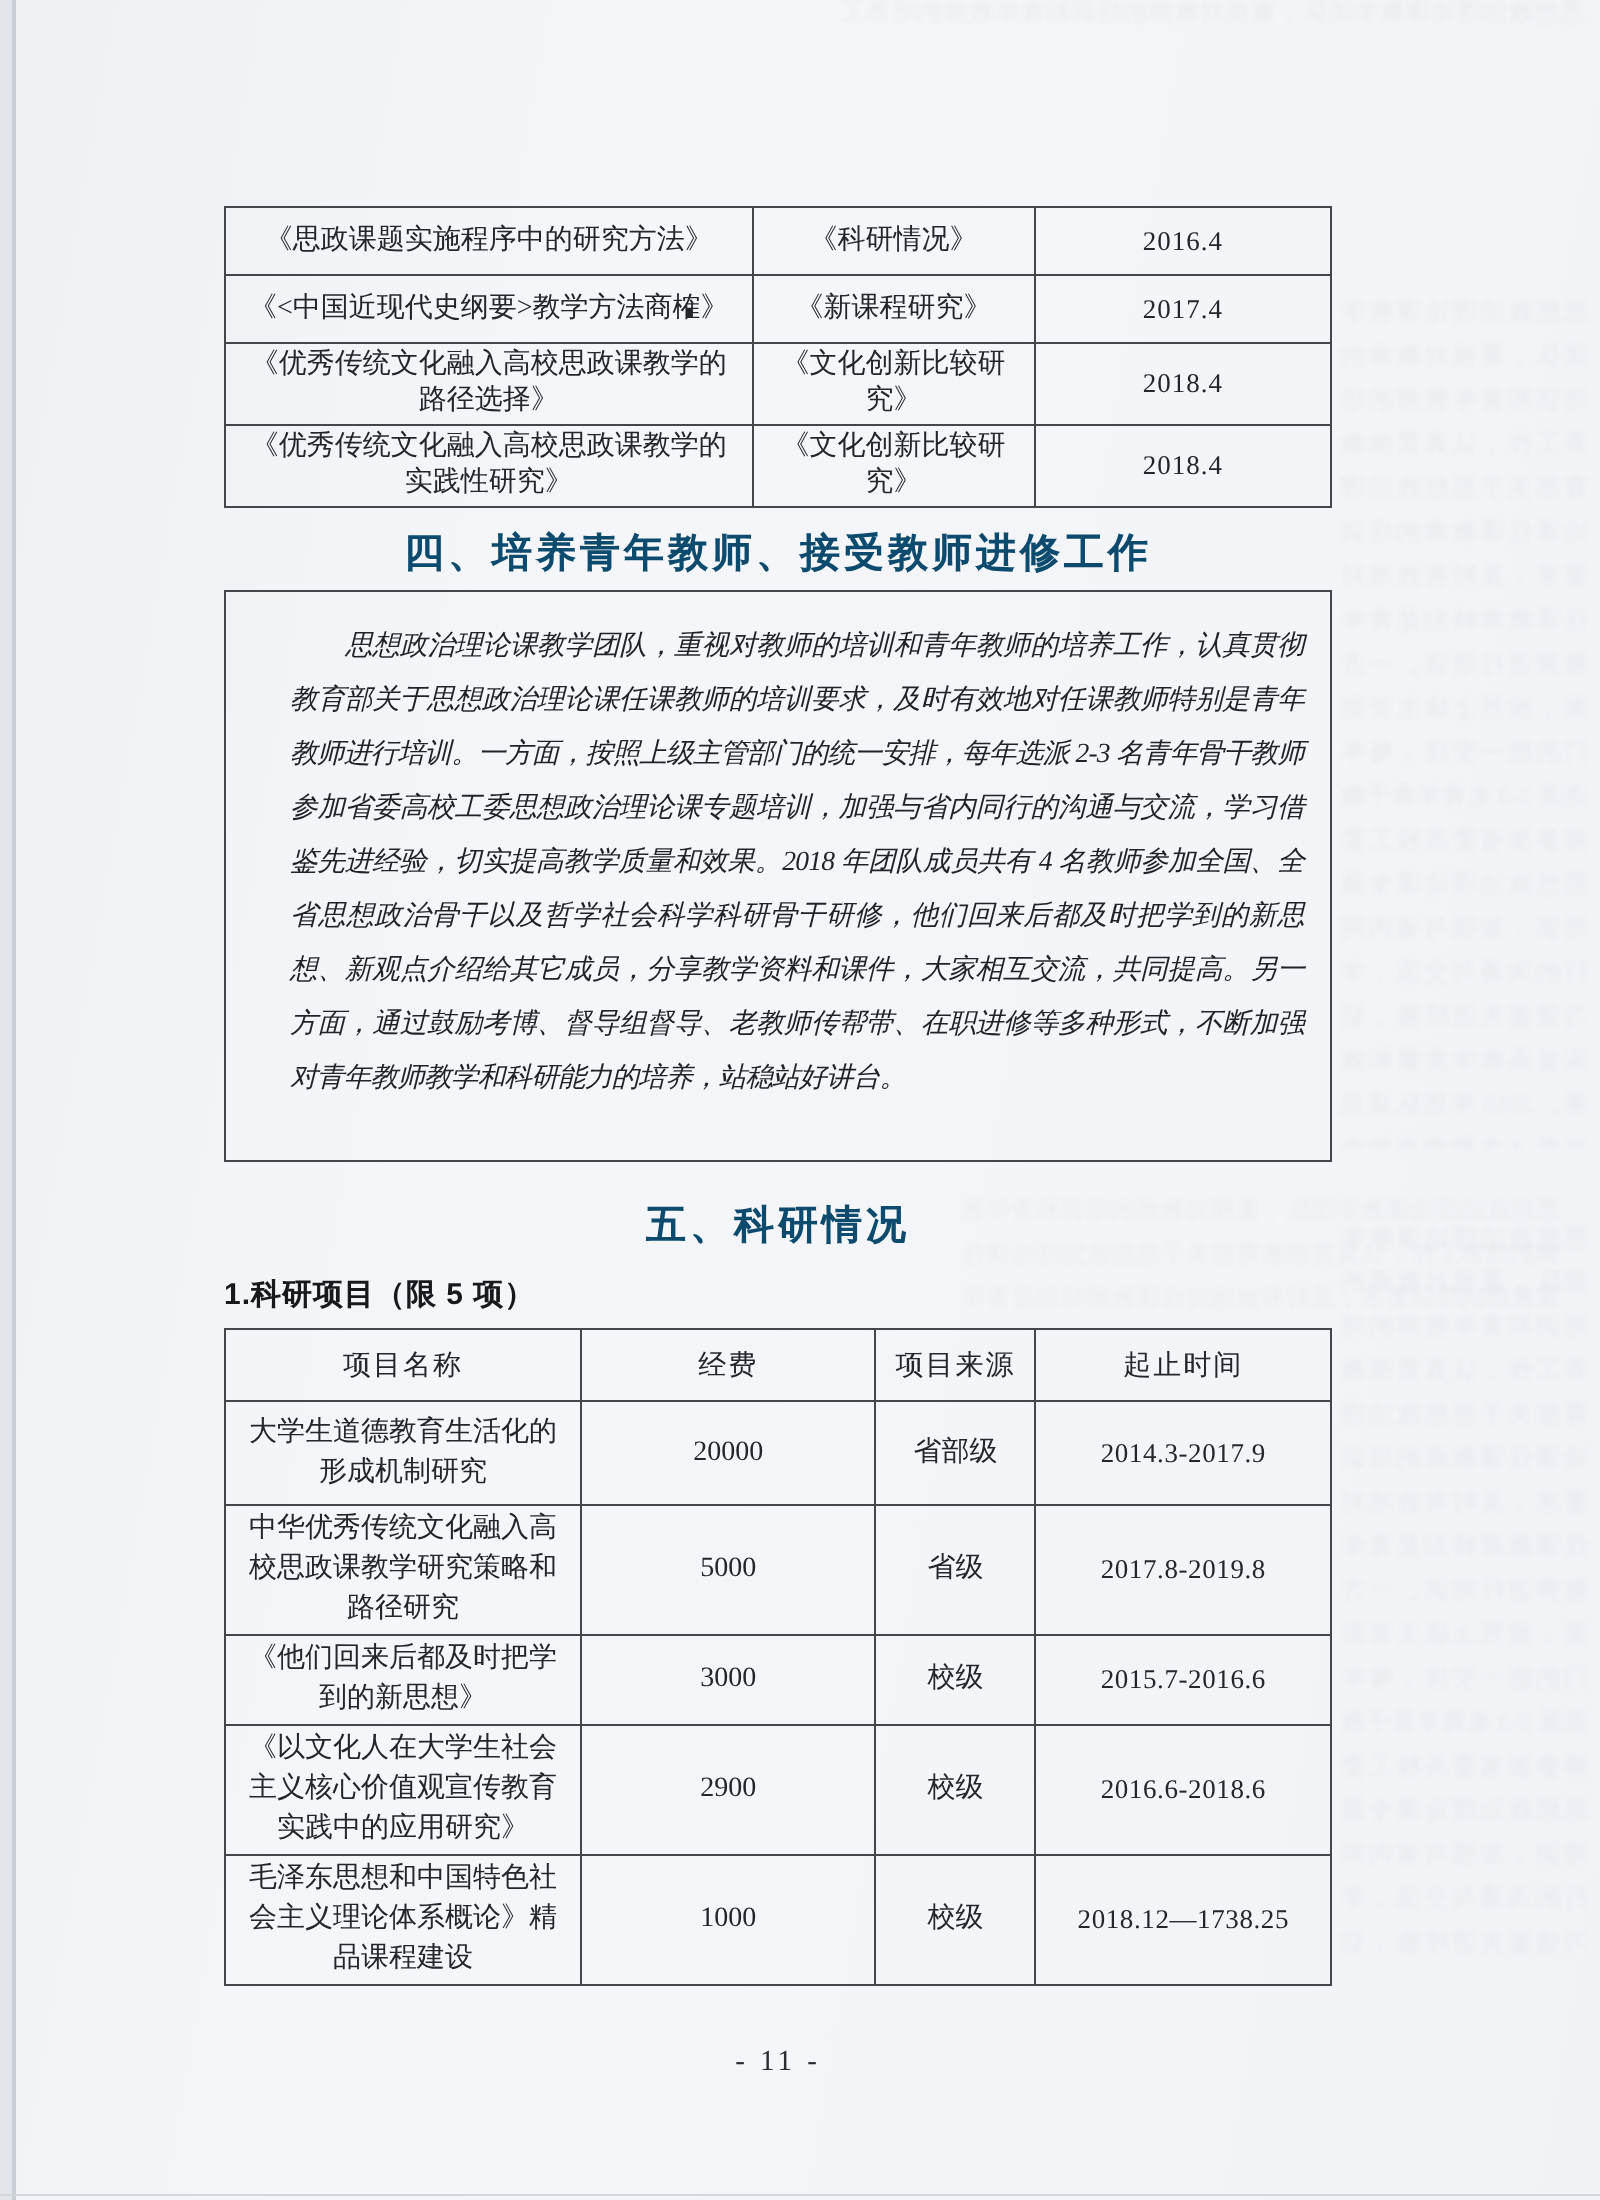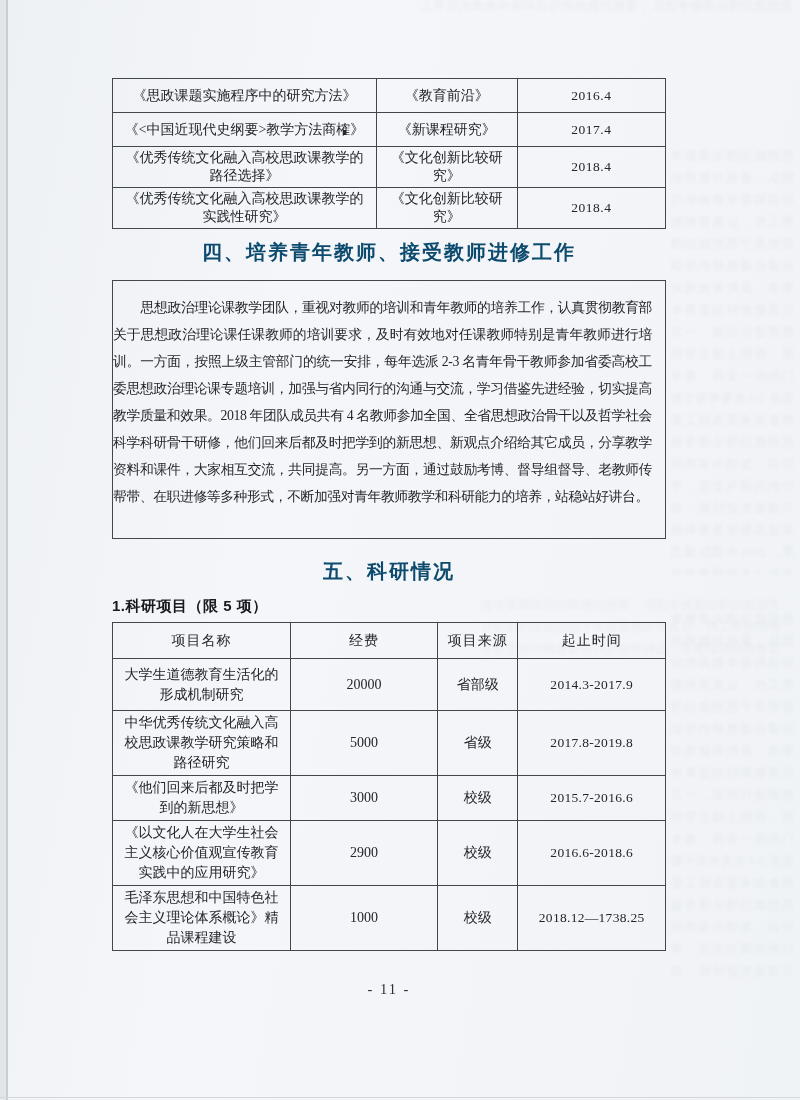--- a/index.html
+++ b/index.html
@@ -14,36 +14,36 @@
   .left-seam{position:absolute;left:6px;top:0;width:2px;height:100%;background:#c9ced5;}
   .bottom-seam{position:absolute;left:0;bottom:2px;width:100%;height:1px;background:#d3d7dc;}
 
   .content{position:absolute;left:112px;top:0;width:554px;}
 
   table{border-collapse:collapse;width:100%;table-layout:fixed;}
   td,th{border:1px solid #43474d;text-align:center;vertical-align:middle;
         padding:2px 7px;font-weight:normal;overflow:hidden;}
 
   
-  .pub-table{margin-top:78px;font-size:14px;}
+  .pub-table{margin-top:103px;font-size:14px;}
   .pub-table td{line-height:18px;}
   .pub-table tr:nth-child(1){height:34px;}
   .pub-table tr:nth-child(2){height:34px;padding-left:48px;}
   .pub-table tr:nth-child(3){height:38px;}
   .pub-table tr:nth-child(4){height:40px;}
   .pub-table td.date-cell{font-size:13.5px;letter-spacing:.5px;}
 
   .sec-heading{
     margin:9px 0 0;text-align:center;
     font-family:"Liberation Sans","DejaVu Sans",sans-serif;
     font-weight:700;font-size:20px;line-height:28px;letter-spacing:2px;color:#0c4a6e;
   }
   .heading5{margin-top:18px;}
 
-  .para-box{margin-top:14px;border:1px solid #43474d;padding:13px 13px 28px 0;}
+  .para-box{margin-top:4px;border:1px solid #43474d;padding:13px 13px 28px 32px;font-style:italic;}
   .para-box p{
     margin:0;font-size:13.8px;line-height:27px;letter-spacing:-0.4px;
     text-align:justify;text-indent:2em;color:#1f2227;
   }
 
   .subheading{
     margin:12px 0 0;
     font-family:"Liberation Sans","DejaVu Sans",sans-serif;
     font-weight:700;font-size:15px;line-height:18px;color:#17191d;letter-spacing:.5px;
   }
@@ -89,21 +89,21 @@
 
     <table class="pub-table">
       <colgroup>
           <col style="width:47.7%">
           <col style="width:25.5%">
           <col style="width:26.8%">
         </colgroup>
       <tbody>
         <tr>
           <td>《思政课题实施程序中的研究方法》</td>
-          <td>《教育前沿》</td>
+          <td>《科研情况》</td>
           <td class="date-cell">2016.4</td>
         </tr>
         <tr>
           <td>《&lt;中国近现代史纲要&gt;教学方法商榷》</td>
           <td>《新课程研究》</td>
           <td class="date-cell">2017.4</td>
         </tr>
         <tr>
           <td>《优秀传统文化融入高校思政课教学的路径选择》</td>
           <td>《文化创新比较研究》</td>

